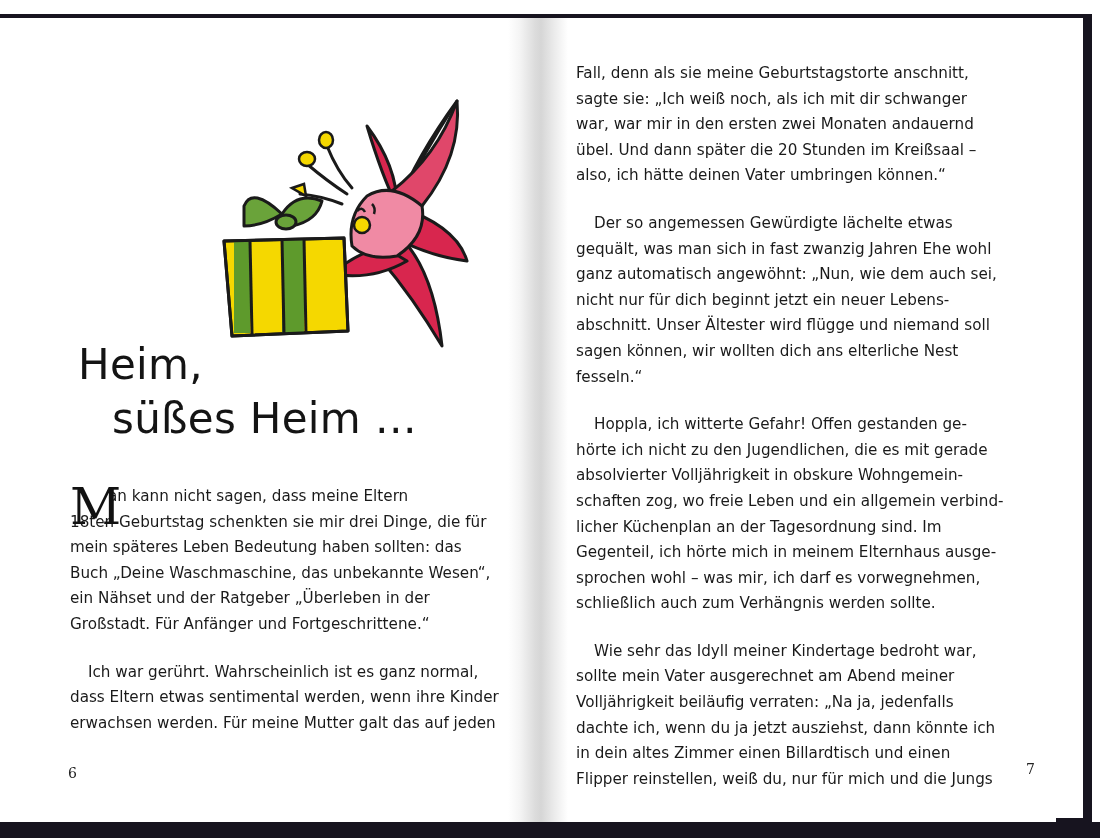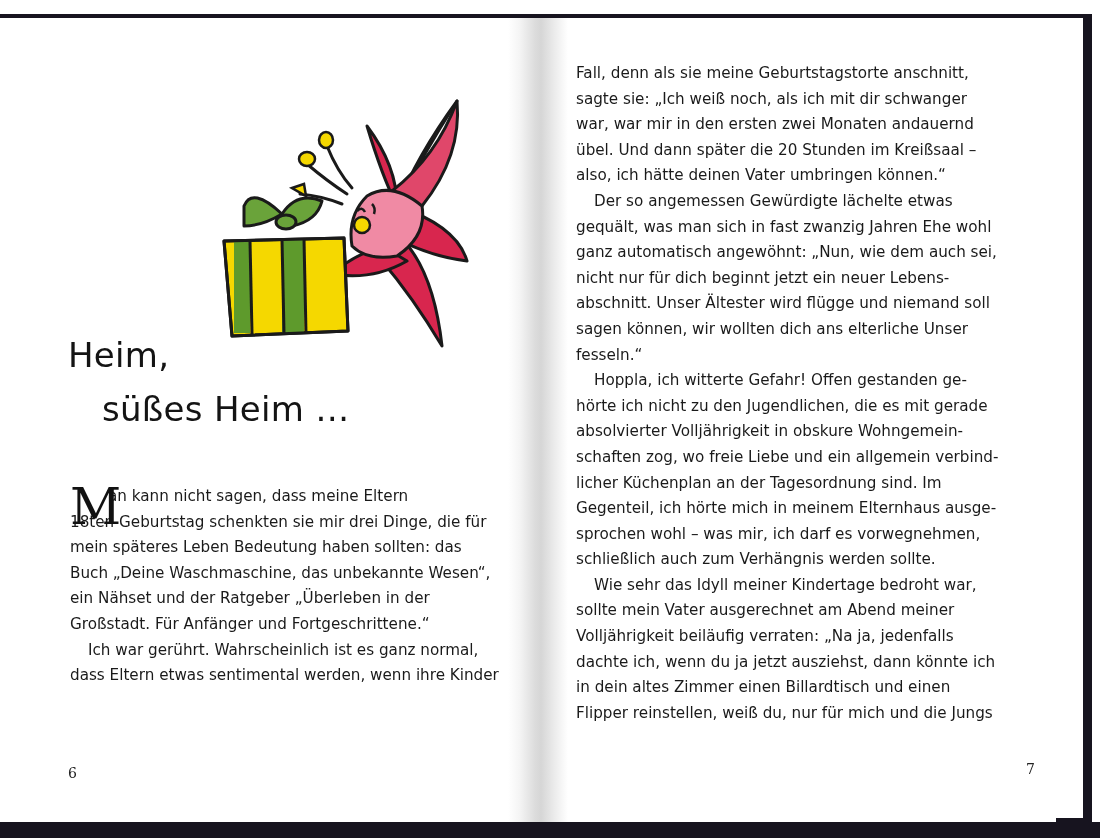--- a/index.html
+++ b/index.html
@@ -9,27 +9,27 @@
   .frame-right { position:absolute; left:1083px; top:14px; width:9px; height:824px; background:#17141f; }
   .frame-bottom { position:absolute; left:0; top:822px; width:1100px; height:16px; background:#17141f; }
   .frame-bottom-step { position:absolute; left:1056px; top:818px; width:36px; height:6px; background:#17141f; }
   .spread { position:absolute; left:0; top:18px; width:1083px; height:804px; background:#fff; }
   .spine { position:absolute; left:508px; top:0; width:60px; height:804px;
     background:linear-gradient(to right, #ffffff 0%, #f4f4f4 20%, #dcdcdc 45%, #d6d6d6 55%, #ececec 78%, #ffffff 100%); }
   .page { position:absolute; top:0; height:804px; }
   .page-left { left:0; width:515px; }
   .page-right { left:560px; width:523px; }
   .illustration { position:absolute; left:222px; top:78px; width:250px; height:270px; }
-  .chapter-title { position:absolute; left:68px; top:310px; font-family:"DejaVu Sans", sans-serif; font-weight:normal; color:#141414; font-size:34px; line-height:54px; margin:0; letter-spacing:0.3px; }
+  .chapter-title { position:absolute; left:68px; top:310px; font-family:"DejaVu Sans", sans-serif; font-weight:normal; color:#141414; font-size:42px; line-height:54px; margin:10px; letter-spacing:0.3px; }
   .chapter-title .line2 { display:block; padding-left:34px; }
   .body-text { position:absolute; font-family:"DejaVu Sans", sans-serif; font-size:15.2px; line-height:25.6px; color:#1a1a1a; margin:0; }
   .left-text { left:70px; top:466px; width:430px; }
   .right-text { left:0; top:43px; width:480px; padding-left:16px; }
   .para { margin:0; text-align:left; white-space:nowrap; }
-  .indent { padding-left:18px; }
+  .indent { padding-left:18px;margin-top:22px; }
   .dropcap-line { position:relative; padding-left:38px; }
   .dropcap { position:absolute; left:0; top:-1px; font-family:"DejaVu Serif", serif; font-size:50px; line-height:48px; color:#111; }
   .page-num { position:absolute; font-family:"DejaVu Serif", serif; font-size:14px; color:#222; }
   .num-left { left:68px; top:747px; }
   .num-right { left:466px; top:743px; }
 </style>
 </head>
 <body>
 
 <div class="frame-top"></div>
@@ -92,43 +92,44 @@
 
     <div class="body-text left-text">
       <p class="para dropcap-line"><span class="dropcap">M</span><span>an kann nicht sagen, dass meine Eltern</span></p>
       <p class="para">18ten Geburtstag schenkten sie mir drei Dinge, die für</p>
       <p class="para">mein späteres Leben Bedeutung haben sollten: das</p>
       <p class="para">Buch „Deine Waschmaschine, das unbekannte Wesen“,</p>
       <p class="para">ein Nähset und der Ratgeber „Überleben in der</p>
       <p class="para">Großstadt. Für Anfänger und Fortgeschrittene.“</p>
       <p class="para indent">Ich war gerührt. Wahrscheinlich ist es ganz normal,</p>
       <p class="para">dass Eltern etwas sentimental werden, wenn ihre Kinder</p>
+      <p class="para">erwachsen werden. Für meine Mutter galt das auf jeden</p>
     </div>
 
     <div class="page-num num-left">6</div>
   </div>
 
   <div class="page page-right">
     <div class="body-text right-text">
       <p class="para">Fall, denn als sie meine Geburtstagstorte anschnitt,</p>
       <p class="para">sagte sie: „Ich weiß noch, als ich mit dir schwanger</p>
       <p class="para">war, war mir in den ersten zwei Monaten andauernd</p>
       <p class="para">übel. Und dann später die 20 Stunden im Kreißsaal –</p>
       <p class="para">also, ich hätte deinen Vater umbringen können.“</p>
       <p class="para indent">Der so angemessen Gewürdigte lächelte etwas</p>
       <p class="para">gequält, was man sich in fast zwanzig Jahren Ehe wohl</p>
       <p class="para">ganz automatisch angewöhnt: „Nun, wie dem auch sei,</p>
       <p class="para">nicht nur für dich beginnt jetzt ein neuer Lebens-</p>
       <p class="para">abschnitt. Unser Ältester wird flügge und niemand soll</p>
-      <p class="para">sagen können, wir wollten dich ans elterliche Unser</p>
+      <p class="para">sagen können, wir wollten dich ans elterliche Nest</p>
       <p class="para">fesseln.“</p>
       <p class="para indent">Hoppla, ich witterte Gefahr! Offen gestanden ge-</p>
       <p class="para">hörte ich nicht zu den Jugendlichen, die es mit gerade</p>
       <p class="para">absolvierter Volljährigkeit in obskure Wohngemein-</p>
-      <p class="para">schaften zog, wo freie Liebe und ein allgemein verbind-</p>
+      <p class="para">schaften zog, wo freie Leben und ein allgemein verbind-</p>
       <p class="para">licher Küchenplan an der Tagesordnung sind. Im</p>
       <p class="para">Gegenteil, ich hörte mich in meinem Elternhaus ausge-</p>
       <p class="para">sprochen wohl – was mir, ich darf es vorwegnehmen,</p>
       <p class="para">schließlich auch zum Verhängnis werden sollte.</p>
       <p class="para indent">Wie sehr das Idyll meiner Kindertage bedroht war,</p>
       <p class="para">sollte mein Vater ausgerechnet am Abend meiner</p>
       <p class="para">Volljährigkeit beiläufig verraten: „Na ja, jedenfalls</p>
       <p class="para">dachte ich, wenn du ja jetzt ausziehst, dann könnte ich</p>
       <p class="para">in dein altes Zimmer einen Billardtisch und einen</p>
       <p class="para">Flipper reinstellen, weiß du, nur für mich und die Jungs</p>

